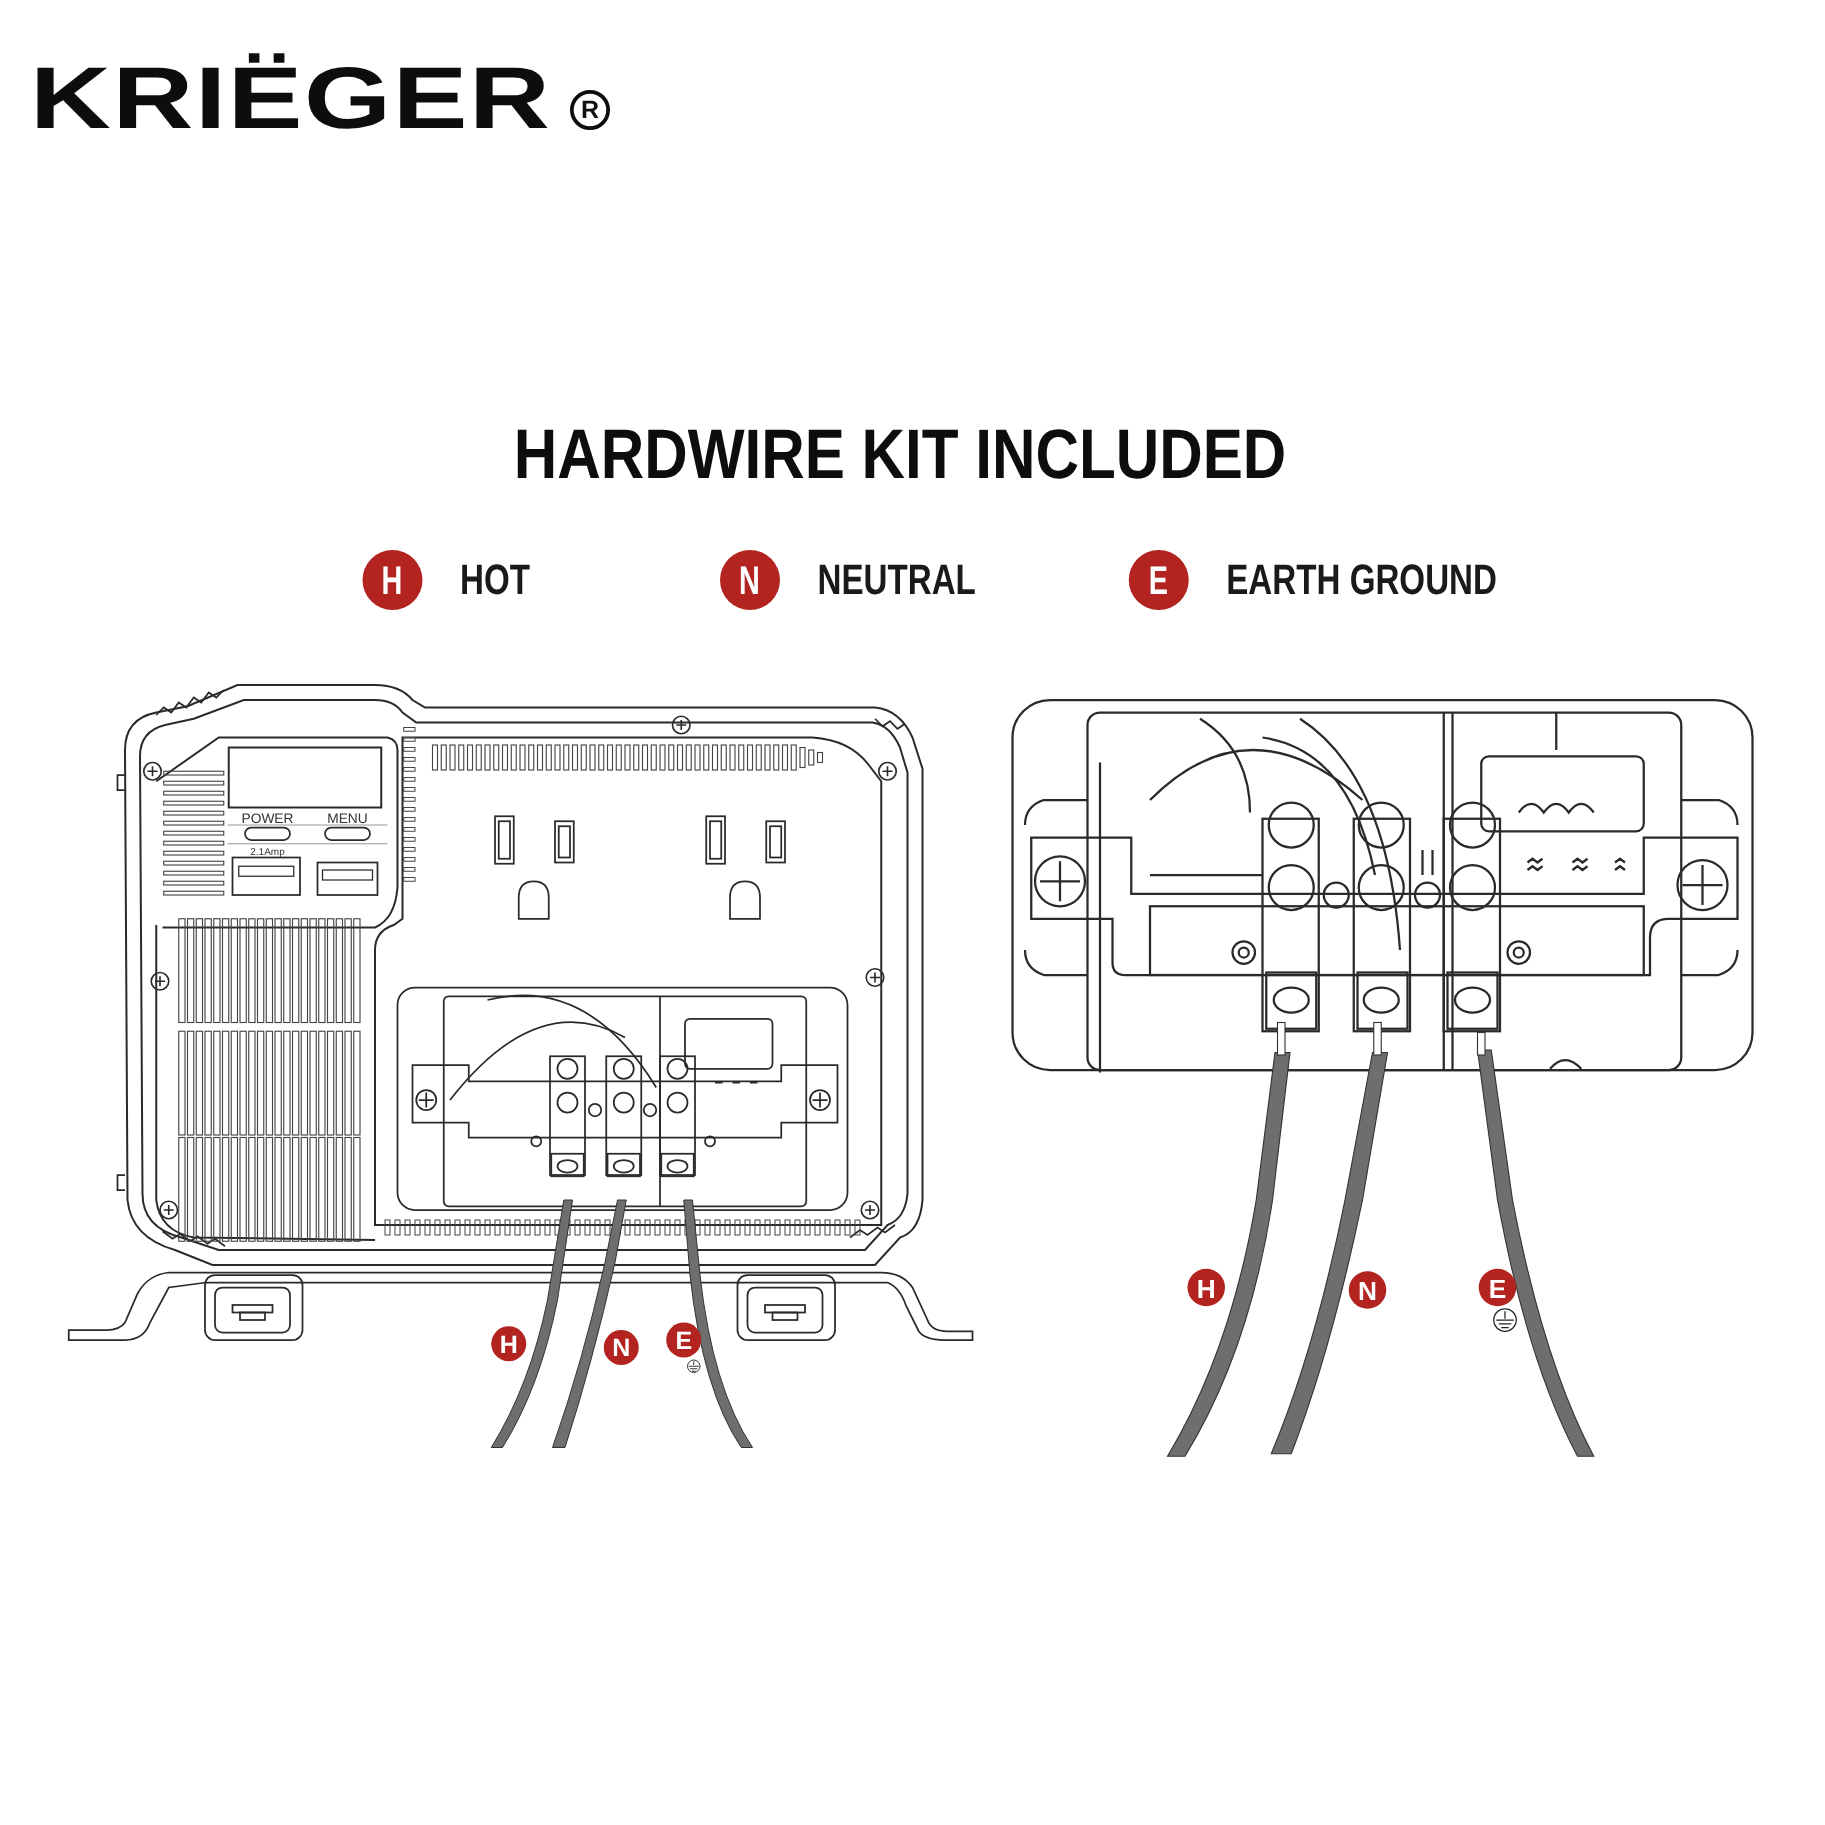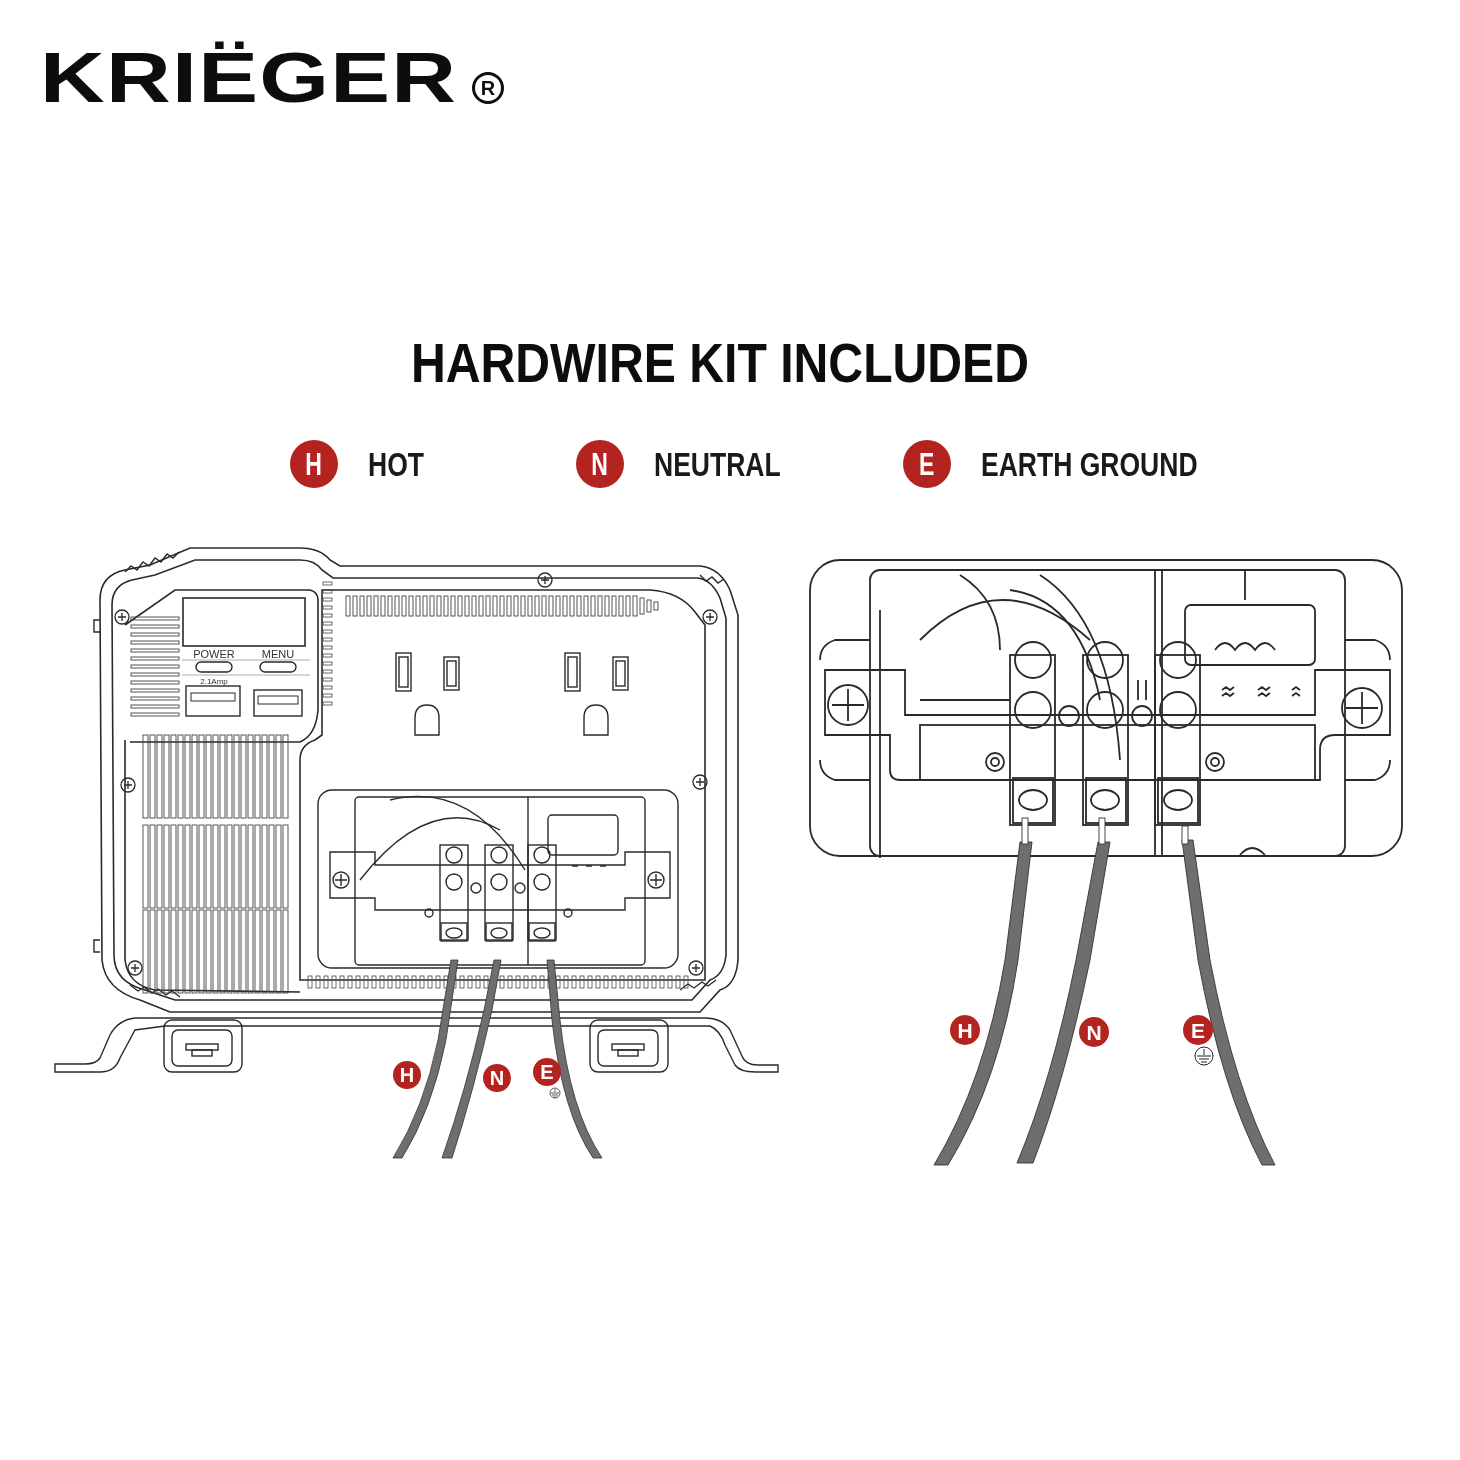--- a/index.html
+++ b/index.html
@@ -1,17 +1,17 @@
 <!DOCTYPE html>
 <html><head>
 <meta charset="utf-8">
 <style>
   html, body { margin:0; padding:0; background:#ffffff; }
   body { width:1460px; height:1460px; position:relative; overflow:hidden; font-family:"Liberation Sans", sans-serif; color:#111; }
-  .logo { position:absolute; left:40px; top:48px; height:60px; display:flex; align-items:center; }
+  .logo { position:absolute; left:24px; top:48px; height:60px; display:flex; align-items:center; }
   .logo-word { font-family:"Liberation Sans", sans-serif; font-weight:900; font-size:70px; letter-spacing:1px; line-height:60px; color:#0d0d0d; transform:scaleX(1.28); transform-origin:left bottom; display:inline-block; }
   .logo-reg { position:absolute; left:432px; top:24px; width:32px; height:32px; border:3px solid #0d0d0d; border-radius:50%; box-sizing:border-box; font-weight:700; font-size:20px; text-align:center; line-height:26px; }
   .title { position:absolute; left:0; width:1440px; top:330px; text-align:center; font-weight:700; font-size:56px; letter-spacing:0px; color:#0d0d0d; transform:scaleX(0.86); transform-origin:720px 0; }
   .legend { position:absolute; top:440px; left:0; width:1460px; height:50px; }
   .legend-item { position:absolute; top:0; display:flex; align-items:center; }
   .badge { width:48px; height:48px; border-radius:50%; background:#b3231f; color:#fff; font-weight:700; font-size:32px; display:flex; align-items:center; justify-content:center; transform:scaleX(1); }
   .badge span { display:inline-block; transform:scaleX(0.72); }
   .legend-label { margin-left:30px; font-weight:700; font-size:34px; color:#1a1a1a; transform:scaleX(0.78); transform-origin:left center; white-space:nowrap; }
   svg { position:absolute; overflow:visible; }
   .wbadge { fill:#b3231f; }

